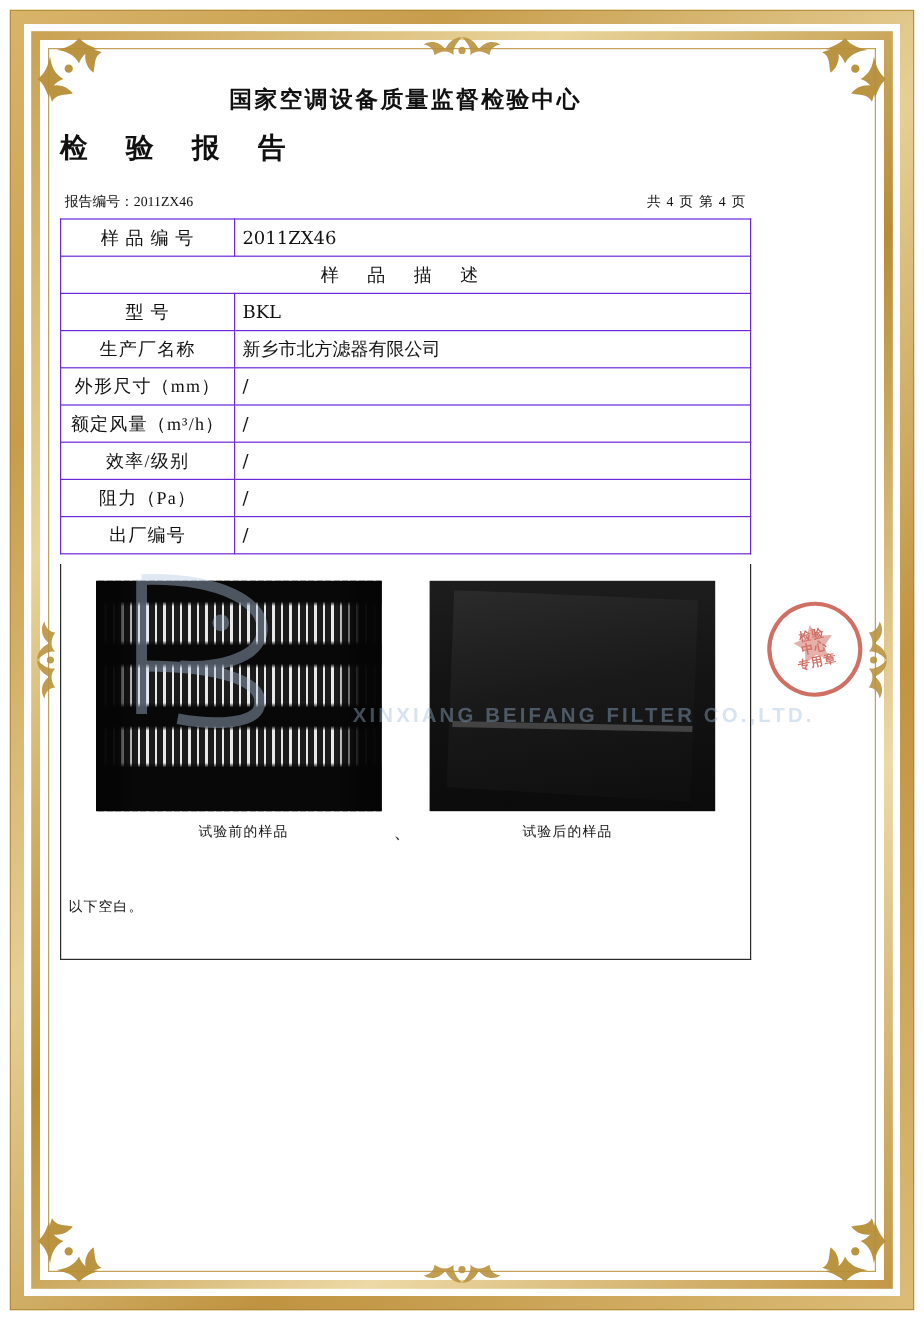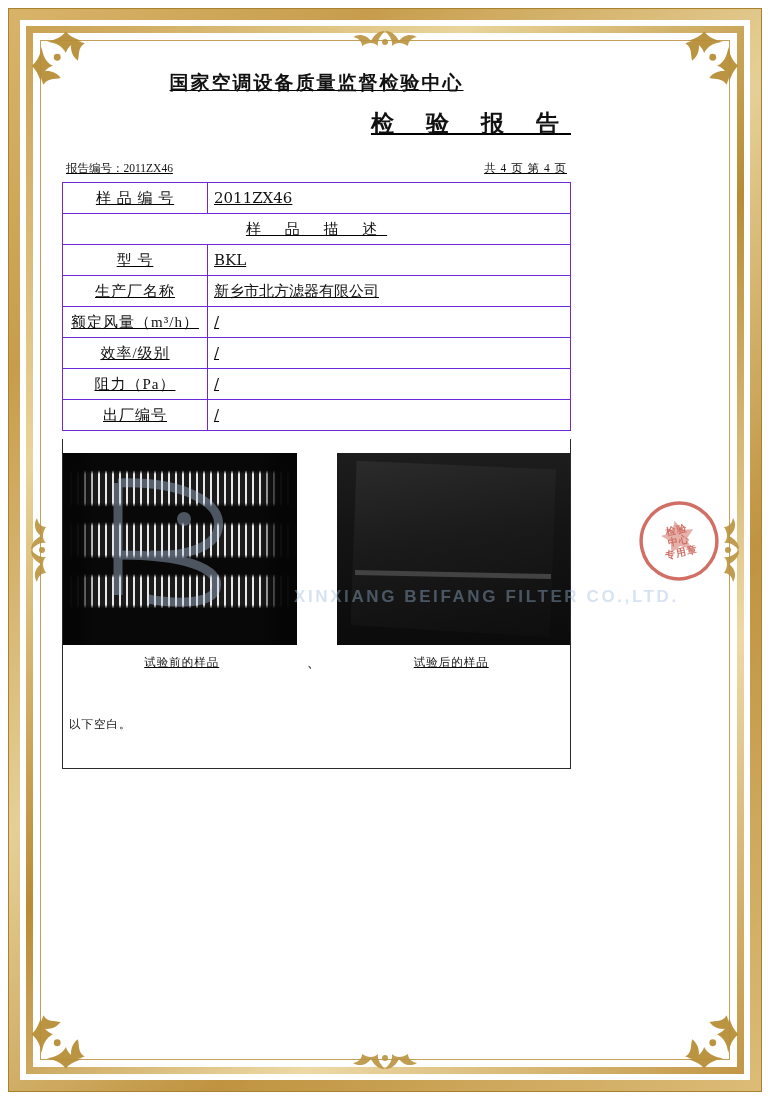--- a/index.html
+++ b/index.html
@@ -67,35 +67,34 @@
   }
   .edge-orn svg { display: block; width: 100%; height: 100%; }
   .edge-top { left: 50%; top: 28px; width: 150px; height: 26px; transform: translateX(-50%); }
   .edge-bottom { left: 50%; bottom: 28px; width: 150px; height: 26px; transform: translateX(-50%) scaleY(-1); }
   .edge-left { left: 28px; top: 50%; width: 26px; height: 150px; transform: translateY(-50%); }
   .edge-right { right: 28px; top: 50%; width: 26px; height: 150px; transform: translateY(-50%) scaleX(-1); }
 
   
   .doc {
     position: absolute;
-    left: 62px;
+    left: 50px;
     top: 70px;
-    width: 509px;
-    text-decoration: underline;
+    width: 576px;
   }
   .title-main {
     text-align: center;
     font-size: 19px;
     font-weight: bold;
     letter-spacing: 2px;
     color: #111;
     font-family: "DejaVu Serif", serif;
   }
   .title-sub {
-    text-align: right;
+    text-align: left;
     font-size: 23px;
     font-weight: bold;
     letter-spacing: 12px;
     margin-top: 12px;
     color: #111;
     font-family: "DejaVu Serif", serif;
   }
   .meta-row {
     display: flex;
     justify-content: space-between;
@@ -420,20 +419,24 @@
         <tr>
           <td class="section" colspan="2">样 品 描 述</td>
         </tr>
         <tr>
           <td class="label">型  号</td>
           <td class="value">BKL</td>
         </tr>
         <tr>
           <td class="label">生产厂名称</td>
           <td class="value">新乡市北方滤器有限公司</td>
+        </tr>
+        <tr>
+          <td class="label">外形尺寸（mm）</td>
+          <td class="value">/</td>
         </tr>
         <tr>
           <td class="label">额定风量（m³/h）</td>
           <td class="value">/</td>
         </tr>
         <tr>
           <td class="label">效率/级别</td>
           <td class="value">/</td>
         </tr>
         <tr>

